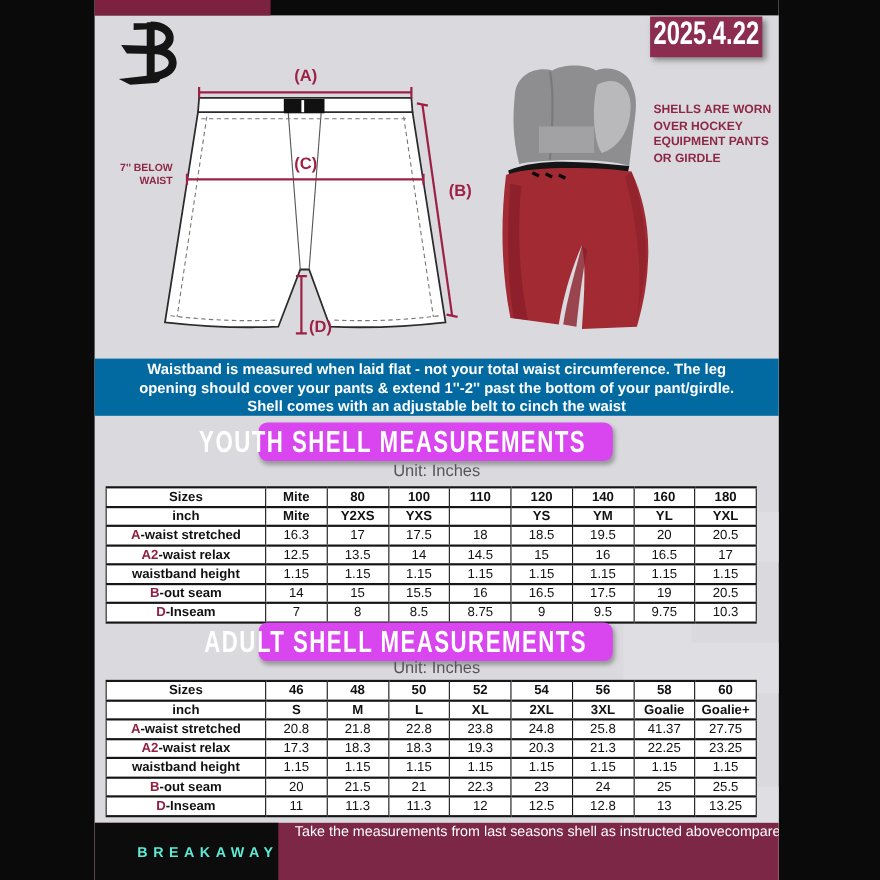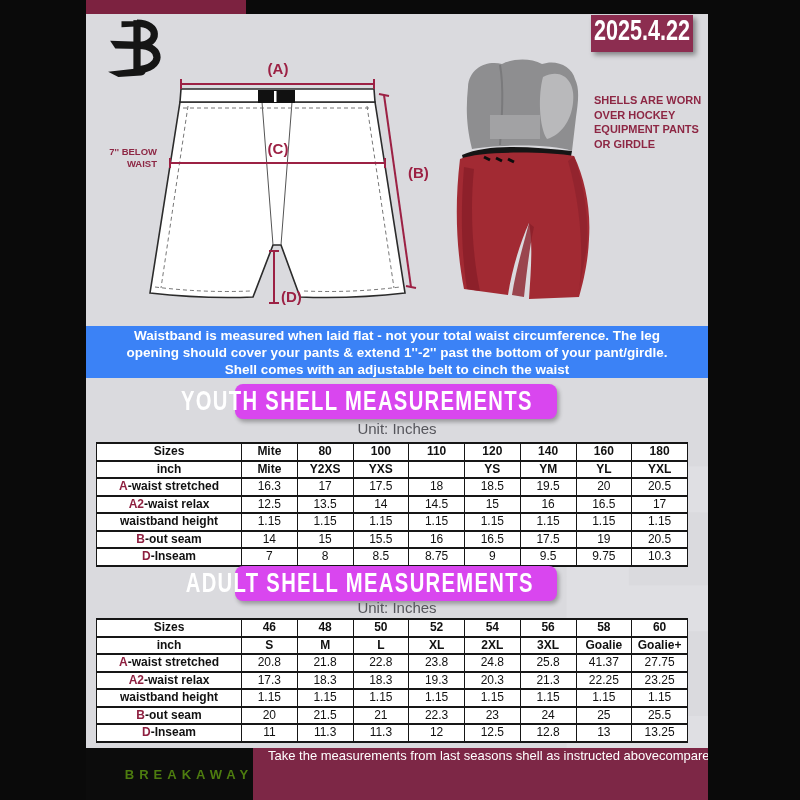--- a/index.html
+++ b/index.html
@@ -19,21 +19,21 @@
   .date-badge{position:absolute;left:505px;top:15px;width:102px;height:37px;background:#8c2d50;
         z-index:3;display:flex;align-items:flex-start;justify-content:center;box-shadow:3px 3px 5px rgba(0,0,0,.4);}
   .date-badge span{display:inline-block;transform:scale(.8,1.1);font-size:27px;font-weight:bold;color:#fff;white-space:nowrap;}
   .logo{position:absolute;left:20px;top:16px;z-index:3;}
   
   .diagram{position:absolute;left:22px;top:55px;z-index:1;}
   .photo{position:absolute;left:364px;top:57px;z-index:1;}
   .photo-caption{position:absolute;left:508px;top:93px;width:110px;z-index:2;
         font-size:11px;font-weight:bold;color:#8d2744;line-height:14.5px;}
   
-  .info-banner{position:absolute;left:0;top:326px;width:622px;height:52px;background:#3b82f6;z-index:2;
+  .info-banner{position:absolute;left:0;top:326px;width:622px;height:52px;background:#0369a1;z-index:2;
         display:flex;flex-direction:column;align-items:center;justify-content:center;}
   .info-banner div{color:#fff;font-size:13.5px;font-weight:600;line-height:17px;white-space:nowrap;}
   .section-banner{position:absolute;left:149px;width:322px;height:35px;background:#d946ef;border-radius:8px;
         z-index:2;display:flex;align-items:center;justify-content:flex-end;box-shadow:2px 3px 4px rgba(0,0,0,.3);}
   .section-banner span{display:inline-block;transform:scale(.88,1.2);font-size:23px;font-weight:bold;
         color:#fff;letter-spacing:1.5px;white-space:nowrap;}
   .banner-youth{top:384px;} .banner-adult{top:566px;}
   .unit{position:absolute;left:0;width:622px;text-align:center;z-index:2;
         font-size:15px;font-weight:500;color:#55555b;}
   .unit-youth{top:420px;} .unit-adult{top:599px;}
@@ -43,21 +43,21 @@
   .table-youth{top:442px;} .table-adult{top:618px;}
   table.size td{border:1px solid #161616;border-top-width:2px;border-bottom-width:2px;
         height:15.5px;padding:0;text-align:center;font-size:12px;color:#111;line-height:15px;
         overflow:hidden;white-space:nowrap;}
   table.size td.lbl{width:144px;font-weight:bold;}
   table.size td.hdr{font-weight:bold;}
   table.size .pfx{color:#8e2040;font-weight:bold;}
   
   .footer{position:absolute;left:0;top:748px;width:622px;height:52px;background:#7d2746;z-index:3;display:flex;}
   .footer-logo{width:167px;height:52px;background:#0c0c0c;display:flex;align-items:center;justify-content:center;gap:7px;flex:none;}
-  .footer-brand{color:#4d7c0f;font-size:13px;font-weight:bold;letter-spacing:5px;padding-left:32px;}
+  .footer-brand{color:#5eead4;font-size:13px;font-weight:bold;letter-spacing:5px;padding-left:32px;}
   .footer-text{flex:1;display:flex;flex-direction:row;justify-content:center;padding-left:15px;}
   .footer-text div{color:#fff;font-size:13px;font-weight:500;line-height:16.5px;white-space:nowrap;}
 </style>
 </head>
 <body>
 
 <div id="page">
   <div id="content">
 
     <div class="watermark">B</div>

